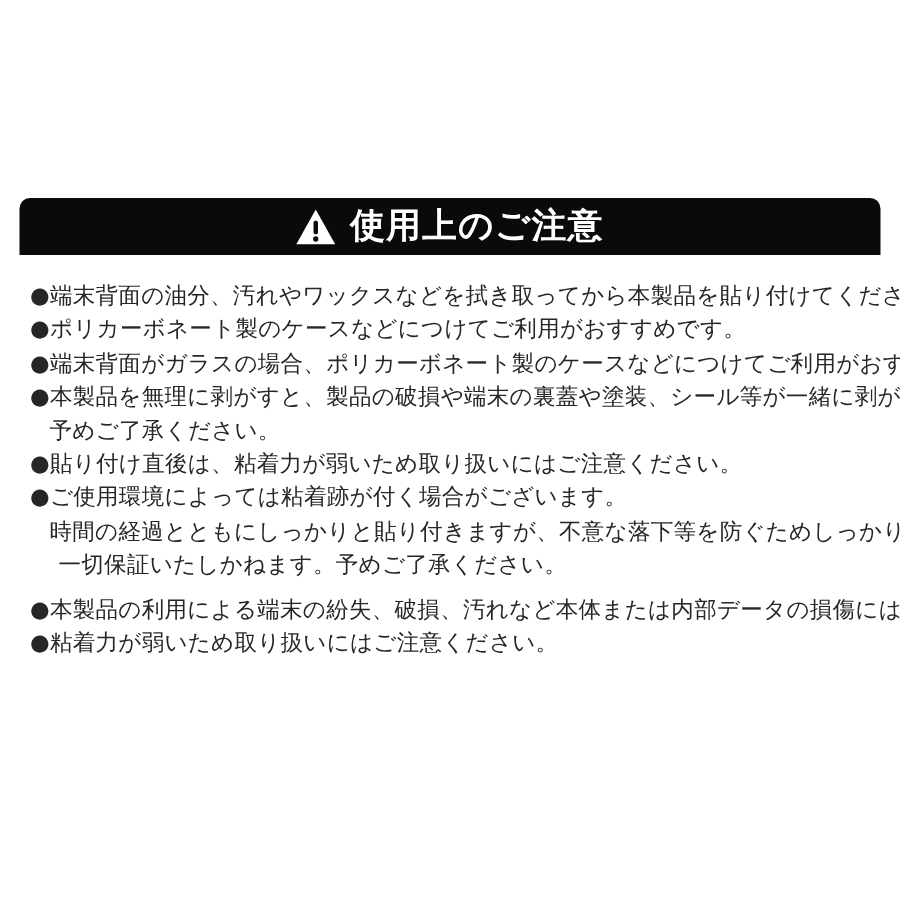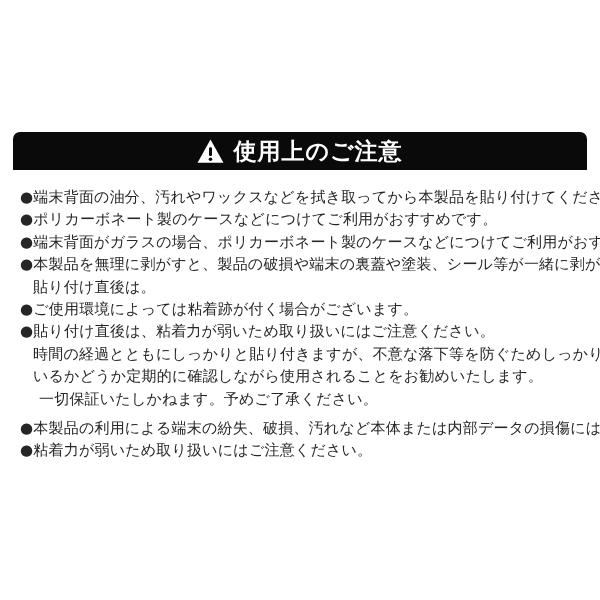--- a/index.html
+++ b/index.html
@@ -71,23 +71,22 @@
       <circle cx="50" cy="75" r="6.5" fill="#0a0a0a"></circle>
     </svg>
     <span class="header-title">使用上のご注意</span>
   </div>
 
   <div class="notes">
     <div class="note-line">●端末背面の油分、汚れやワックスなどを拭き取ってから本製品を貼り付けてください。</div>
     <div class="note-line">●ポリカーボネート製のケースなどにつけてご利用がおすすめです。</div>
     <div class="note-line">●端末背面がガラスの場合、ポリカーボネート製のケースなどにつけてご利用がおすすめです。</div>
     <div class="note-line">●本製品を無理に剥がすと、製品の破損や端末の裏蓋や塗装、シール等が一緒に剥がれる</div>
-    <div class="note-line indent1">貼り付け直後は。</div>
+    <div class="note-line indent1">予めご了承ください。</div>
+    <div class="note-line">●貼り付け直後は、粘着力が弱いため取り扱いにはご注意ください。</div>
     <div class="note-line">●ご使用環境によっては粘着跡が付く場合がございます。</div>
-    <div class="note-line">●貼り付け直後は、粘着力が弱いため取り扱いにはご注意ください。</div>
     <div class="note-line indent1">時間の経過とともにしっかりと貼り付きますが、不意な落下等を防ぐためしっかり貼りついて</div>
-    <div class="note-line indent1">いるかどうか定期的に確認しながら使用されることをお勧めいたします。</div>
     <div class="note-line indent2">一切保証いたしかねます。予めご了承ください。</div>
     <div class="note-line gap-before">●本製品の利用による端末の紛失、破損、汚れなど本体または内部データの損傷には</div>
     <div class="note-line">●粘着力が弱いため取り扱いにはご注意ください。</div>
   </div>
 
 </div>
 
 </body></html>

